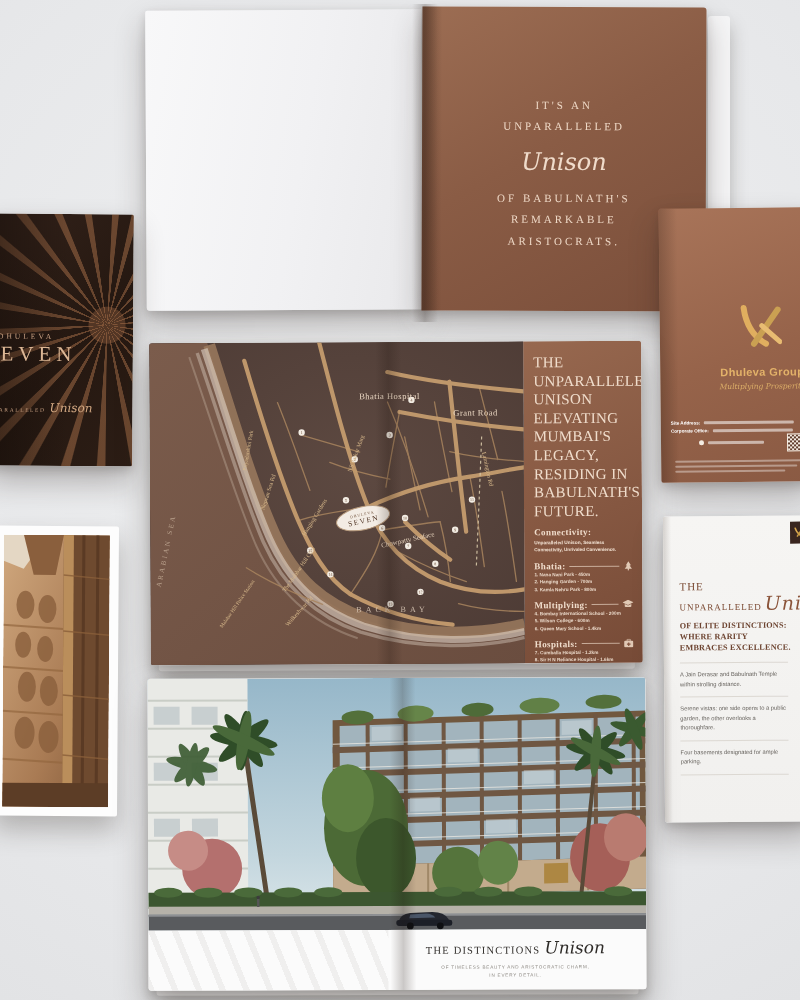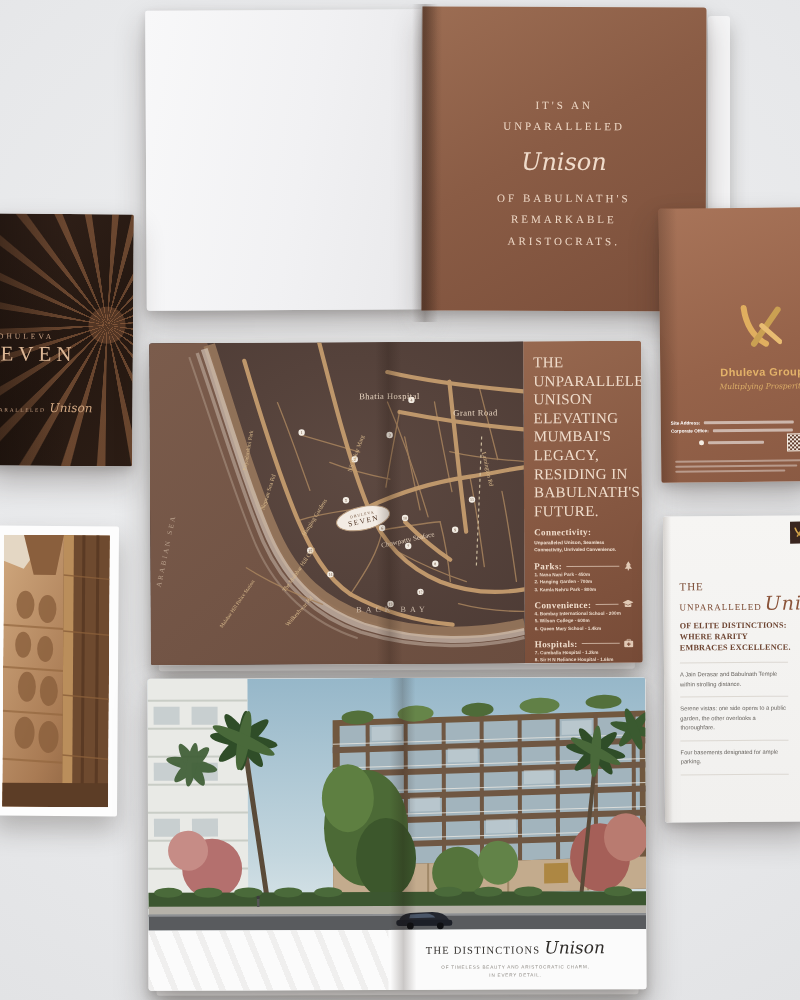--- a/index.html
+++ b/index.html
@@ -332,34 +332,34 @@
             <span class="sec-title">Connectivity:</span>
           </div>
           <div class="sec-intro">
             <b>Unparalleled Unison,</b>
             <span>Seamless Connectivity, Unrivaled Convenience.</span>
           </div>
         </div>
 
         <div class="sec">
           <div class="sec-head">
-            <span class="sec-title">Parks:</span>
+            <span class="sec-title">Bhatia:</span>
             <span class="sec-rule"></span>
             <svg class="sec-icon" width="10" height="10" viewBox="0 0 10 10">
                 <path d="M5 0.5 L7.6 4.6 H6.3 L8.6 8 H1.4 L3.7 4.6 H2.4 Z M4.4 8 h1.2 v1.8 h-1.2 z" fill="#ecd6c3"></path>
               </svg>
           </div>
           <div class="sec-item">1. Nana Nani Park - 450m</div>
           <div class="sec-item">2. Hanging Garden - 700m</div>
           <div class="sec-item">3. Kamla Nehru Park - 800m</div>
         </div>
 
         <div class="sec">
           <div class="sec-head">
-            <span class="sec-title">Convenience:</span>
+            <span class="sec-title">Multiplying:</span>
             <span class="sec-rule"></span>
             <svg class="sec-icon" width="11" height="9" viewBox="0 0 11 9">
                 <path d="M5.5 0 L11 2.6 5.5 5.2 0 2.6 Z" fill="#ecd6c3"></path>
                 <path d="M2.2 4.2 v2.2 c0 1.2 6.6 1.2 6.6 0 V4.2 L5.5 5.8 Z" fill="#ecd6c3"></path>
               </svg>
           </div>
           <div class="sec-item">4. Bombay International School - 200m</div>
           <div class="sec-item">5. Wilson College - 600m</div>
           <div class="sec-item">6. Queen Mary School - 1.4km</div>
         </div>

